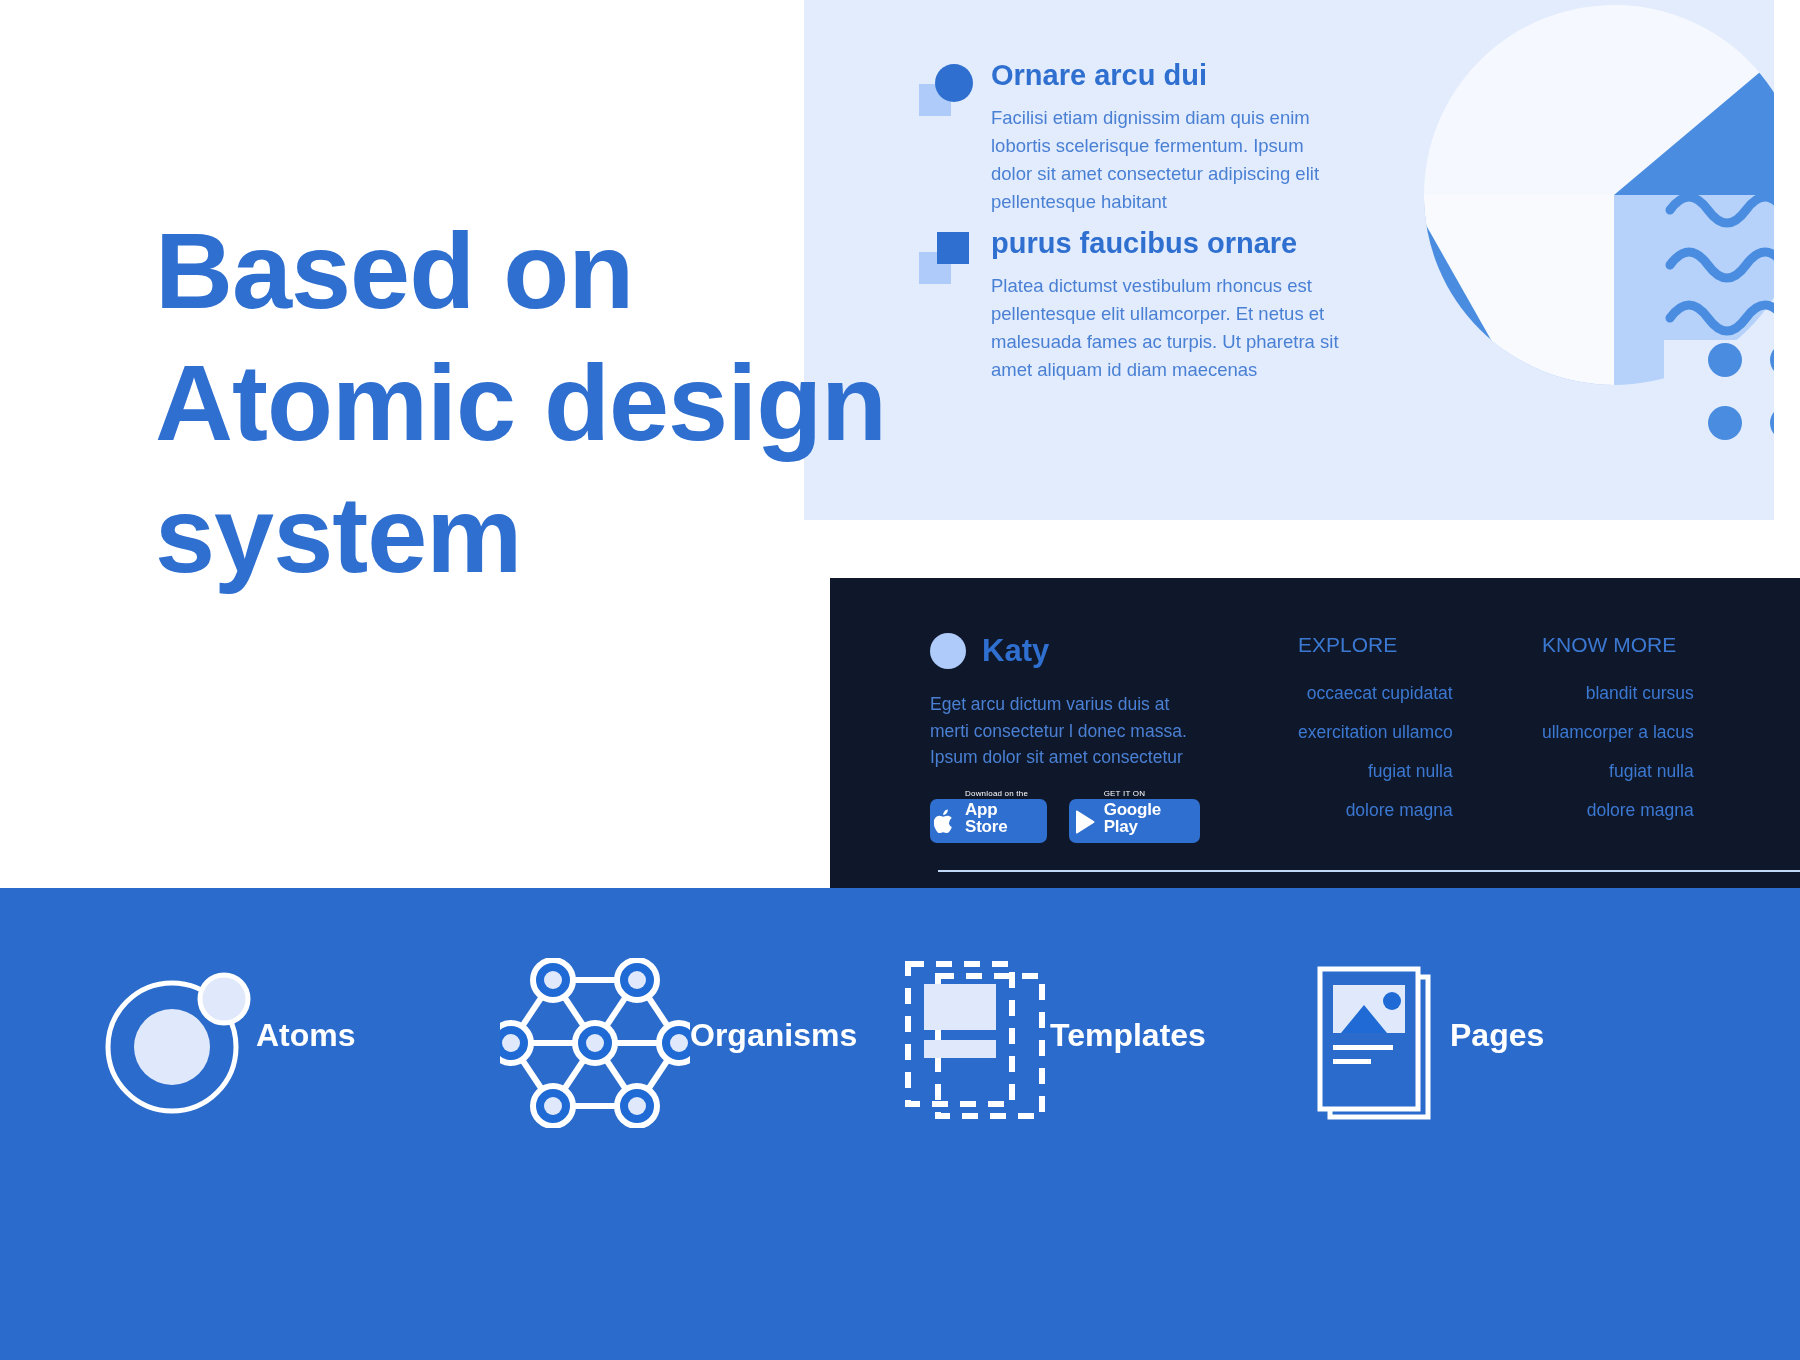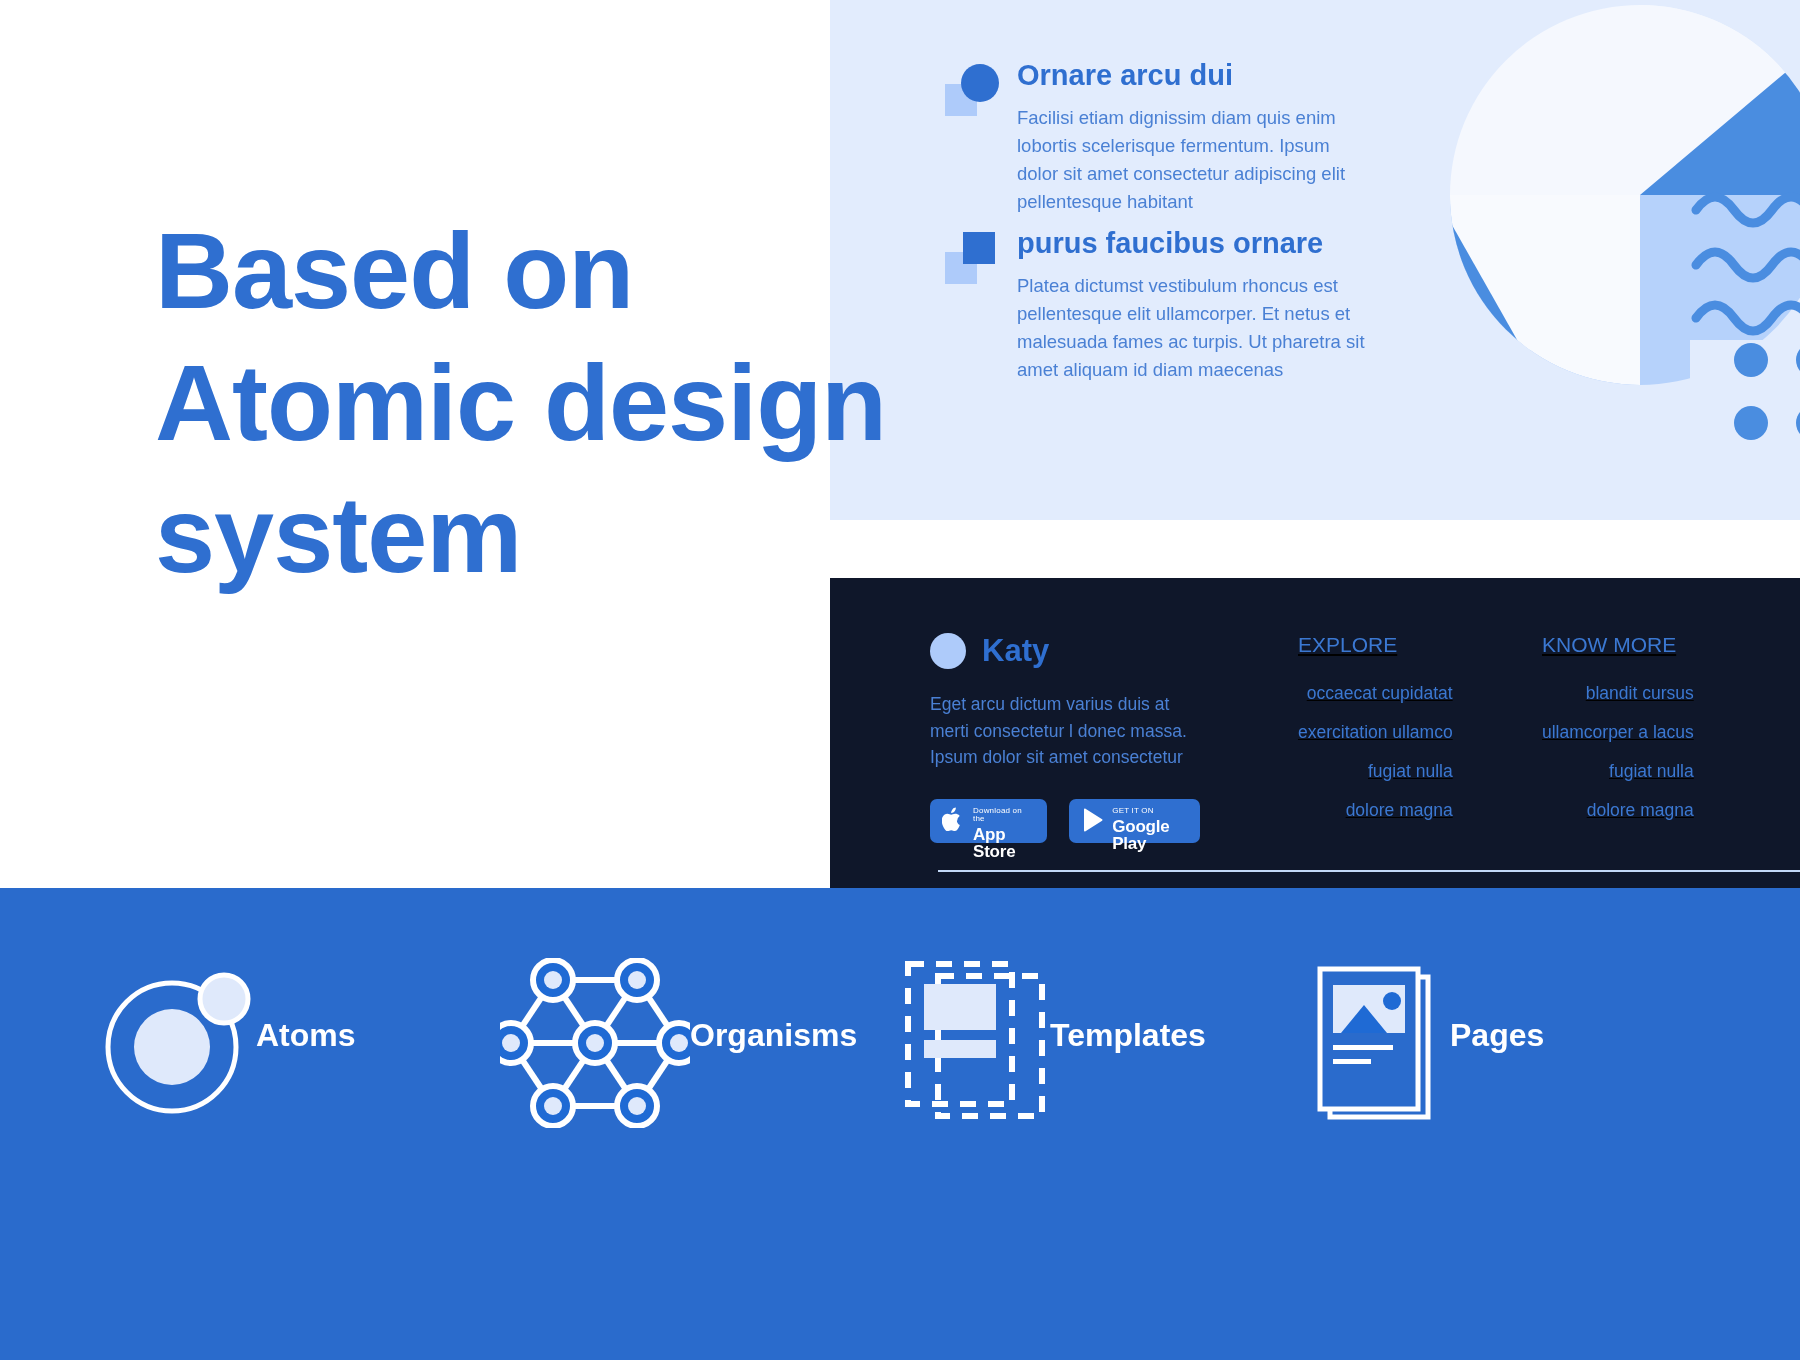--- a/index.html
+++ b/index.html
@@ -21,21 +21,21 @@
     line-height: 1.22;
     color: #2f6fd0;
     letter-spacing: -1px;
     z-index: 5;
     white-space: pre-line;
   }
 
   
   .panel-features {
     position: absolute;
-    left: 830px; top: 0px;
+    left: 804px; top: 0px;
     width: 970px; height: 520px;
     background: #e2ecfd;
     overflow: hidden;
   }
   .panel-footer {
     position: absolute;
     left: 830px; top: 578px;
     width: 970px; height: 310px;
     background: #0f172a;
     overflow: hidden;
@@ -91,32 +91,32 @@
   .brand-dot { width: 36px; height: 36px; border-radius: 50%; background: #aecbfa; flex: 0 0 auto; }
   .brand-name { font-size: 31px; font-weight: bold; color: #2f6fd0; }
   .brand-desc {
     margin-top: 22px;
     font-size: 17.5px;
     line-height: 1.52;
     color: #4a80d4;
   }
   .store-row { display: flex; gap: 22px; margin-top: 28px; }
   .store-badge {
-    display: flex; align-items: flex-start; gap: 9px;
+    display: flex; align-items: flex-end; gap: 9px;
     background: #2f6fd0; border-radius: 7px;
-    padding: 8px 15px 8px 12px;
+    padding: 8px 15px 8px 4px;
     color: #ffffff;
     height: 44px;
   }
   .store-badge .glyph { flex: 0 0 auto; display: flex; align-items: center; }
   .store-badge .txt { display: flex; flex-direction: column; line-height: 1; }
   .store-badge .small { font-size: 8px; letter-spacing: .2px; margin-bottom: 3px; }
   .store-badge .big { font-size: 17px; font-weight: bold; letter-spacing: -.2px; }
 
-  .link-col { position: absolute; top: 55px; text-decoration: underline; }
+  .link-col { position: absolute; top: 55px; }
   .col-explore { left: 468px; }
   .col-know { left: 712px; }
   .link-col h4 {
     font-size: 21px;
     font-weight: normal;
     color: #3b78d2;
     margin-bottom: 26px;
     white-space: nowrap;
   }
   .link-col a {

